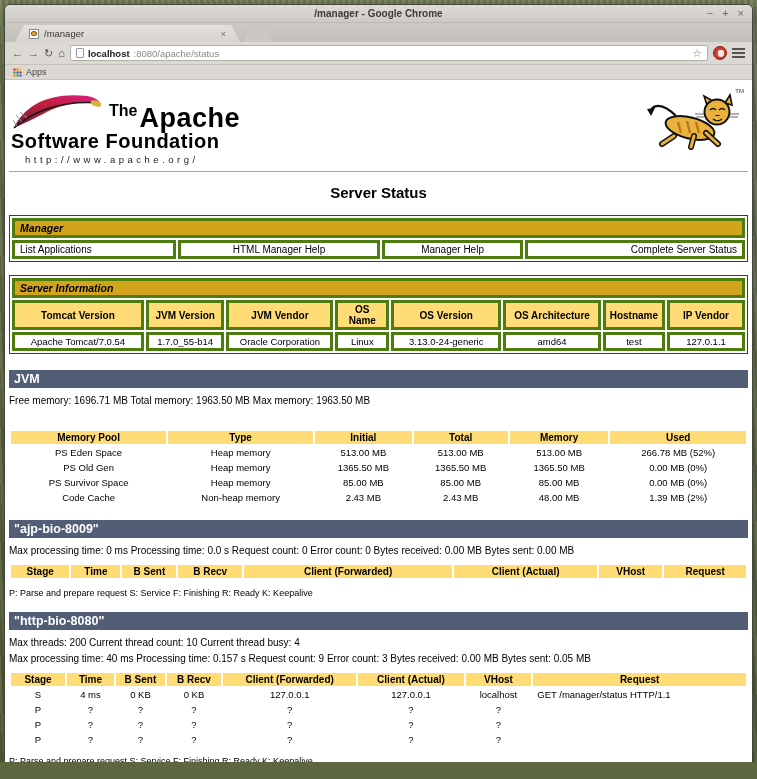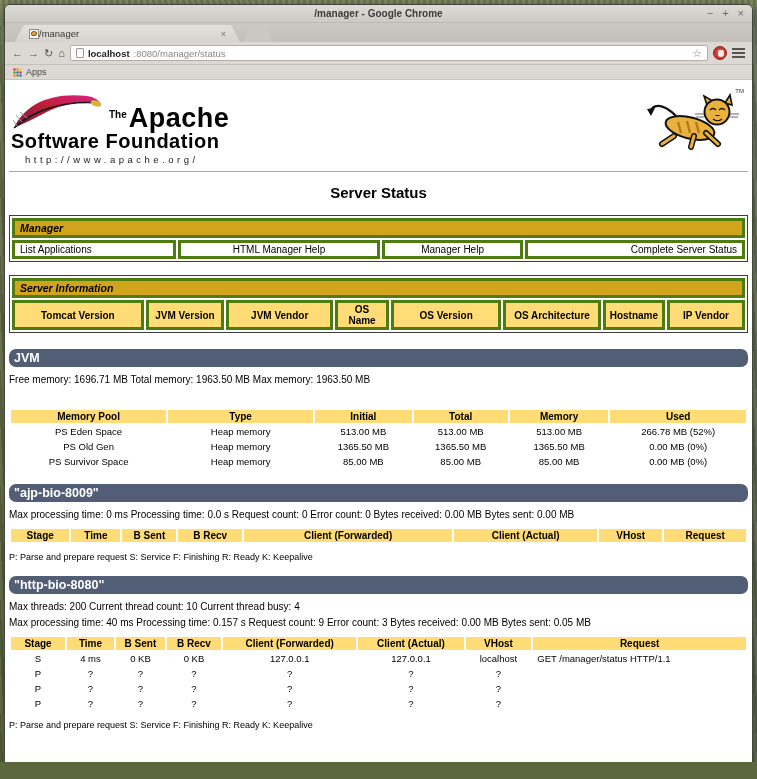--- a/index.html
+++ b/index.html
@@ -32,21 +32,21 @@
   .winbtns { position:absolute; right:8px; top:0; height:100%; display:flex; align-items:center; gap:9px; }
   .winbtns span { font-size:11px; color:#6e6c68; line-height:1; cursor:default; }
   
   .tabstrip {
     height:19px; flex:0 0 19px; background:linear-gradient(#ccc8c3,#c3bfba);
     display:flex; align-items:flex-end; padding-left:10px;
   }
   .tab {
     width:225px; height:17px; background:linear-gradient(#e4e1dd,#d7d3ce);
     clip-path:polygon(9px 0, calc(100% - 9px) 0, 100% 100%, 0 100%);
-    display:flex; align-items:center; padding:0 14px; font-size:9.5px; color:#3a3935;
+    display:flex; align-items:center; gap:5px; padding:0 14px; font-size:9.5px; color:#3a3935;
   }
   .favicon {
     width:10px; height:10px; background:#fff; border:1px solid #888;
     display:flex; align-items:center; justify-content:center; flex:0 0 10px;
   }
   .favicon i { display:block; width:6px; height:5px; background:#e9a93c; border-radius:50% 50% 40% 40%; border:1px solid #7c5a12; }
   .tab-label { flex:1; overflow:hidden; white-space:nowrap; }
   .tab-close { color:#77756f; font-size:9px; }
   .newtab {
     width:30px; height:13px; margin-left:3px; background:#cbc7c2;
@@ -76,21 +76,21 @@
   
   .bookmarks {
     height:15px; flex:0 0 15px; background:#dcd8d3; border-bottom:1px solid #c8c4bf;
     display:flex; align-items:center; gap:4px; padding:0 8px; font-size:9px; color:#4a4945;
   }
   
   .page { flex:1; background:#fff; padding:6px 4px 0 4px; overflow:hidden; color:#000; }
   .masthead { display:flex; justify-content:space-between; align-items:flex-start; padding:2px 2px 0 2px; }
   .asf { position:relative; }
   .asf-row1 { display:flex; align-items:flex-end; }
-  .asf-the { font-size:10px; font-weight:bold; margin:0 2px 12px 6px; }
+  .asf-the { font-size:16px; font-weight:bold; margin:0 2px 12px 6px; }
   .asf-apache { font-size:27px; font-weight:bold; letter-spacing:.5px; line-height:.95; }
   .asf-sub { font-size:20px; font-weight:bold; margin-top:-2px; letter-spacing:.5px; }
   .asf-url { font-size:9.5px; letter-spacing:3.5px; color:#222; margin:1px 0 0 14px; }
   .tomcat { position:relative; margin:4px 6px 0 0; }
   .tomcat .tm { position:absolute; right:-4px; top:-4px; font-size:6px; color:#333; }
   hr.rule { border:none; border-top:1px solid #a8a8a8; margin:6px 0 0 0; }
   h1.pagetitle { font-size:15px; text-align:center; margin:12px 0 14px 0; }
   
   table.tbl { width:100%; border-collapse:separate; border-spacing:2px; margin:0 0 13px 0; }
   table.bordered { border:1px solid #3c3c3c; }
@@ -105,21 +105,21 @@
   .tbl td { font-size:9.5px; text-align:center; padding:1px 4px; }
   .links-row td { padding:1px 5px; }
   .links-row a { color:#000; font-size:10px; cursor:pointer; }
   .cell-left { text-align:left !important; }
   .cell-right { text-align:right !important; }
   table.plain td, table.plain th { border:none; }
   .conn-table td:last-child { text-align:left; }
   
   .secbar {
     background:#525D76; color:#fff; font-weight:bold; font-size:12.5px;
-    padding:2px 5px; margin:14px 0 6px 0;border-radius:7px;
+    padding:2px 5px; margin:14px 0 6px 0;
   }
   .secbar.first { margin-top:16px; }
   .infoline { font-size:10px; margin:2px 0; line-height:1.35; }
   .legend { font-size:9px; margin:8px 0 4px 0; }
 </style>
 </head>
 <body>
 
 <div class="desktop">
   <div class="window">
@@ -145,21 +145,21 @@
     </div>
 
     <div class="toolbar">
       <span class="navbtn">←</span>
       <span class="navbtn">→</span>
       <span class="navbtn">↻</span>
       <span class="navbtn">⌂</span>
       <div class="urlbox">
         <span class="docicon"></span>
         <span class="url-host">localhost</span>
-        <span class="url-rest">:8080/manager/status</span>
+        <span class="url-rest">:8080/apache/status</span>
         <span class="star">☆</span>
       </div>
       <span class="extbtn"></span>
       <span class="menubtn">
           <i></i>
           <i></i>
           <i></i>
         </span>
     </div>
 
@@ -270,20 +270,30 @@
             <tr>
               <th>Tomcat Version</th>
               <th>JVM Version</th>
               <th>JVM Vendor</th>
               <th>OS Name</th>
               <th>OS Version</th>
               <th>OS Architecture</th>
               <th>Hostname</th>
               <th>IP Vendor</th>
             </tr>
+            <tr>
+              <td>Apache Tomcat/7.0.54</td>
+              <td>1.7.0_55-b14</td>
+              <td>Oracle Corporation</td>
+              <td>Linux</td>
+              <td>3.13.0-24-generic</td>
+              <td>amd64</td>
+              <td>test</td>
+              <td>127.0.1.1</td>
+            </tr>
           </tbody>
       </table>
 
       <div class="secbar first">JVM</div>
       <div class="infoline">Free memory: 1696.71 MB Total memory: 1963.50 MB Max memory: 1963.50 MB</div>
       <table class="tbl plain" style="margin-top:21px;">
         <colgroup>
           <col style="width:21.4%">
             <col style="width:20%">
             <col style="width:13.3%">
@@ -316,20 +326,28 @@
               <td>1365.50 MB</td>
               <td>0.00 MB (0%)</td>
             </tr>
             <tr>
               <td>PS Survivor Space</td>
               <td>Heap memory</td>
               <td>85.00 MB</td>
               <td>85.00 MB</td>
               <td>85.00 MB</td>
               <td>0.00 MB (0%)</td>
+            </tr>
+            <tr>
+              <td>Code Cache</td>
+              <td>Non-heap memory</td>
+              <td>2.43 MB</td>
+              <td>2.43 MB</td>
+              <td>48.00 MB</td>
+              <td>1.39 MB (2%)</td>
             </tr>
           </tbody>
       </table>
 
       <div class="secbar">"ajp-bio-8009"</div>
       <div class="infoline">Max processing time: 0 ms Processing time: 0.0 s Request count: 0 Error count: 0 Bytes received: 0.00 MB Bytes sent: 0.00 MB</div>
       <table class="tbl plain conn-table" style="margin:6px 0 0 0;">
         <colgroup>
           <col style="width:8.1%">
             <col style="width:6.8%">

